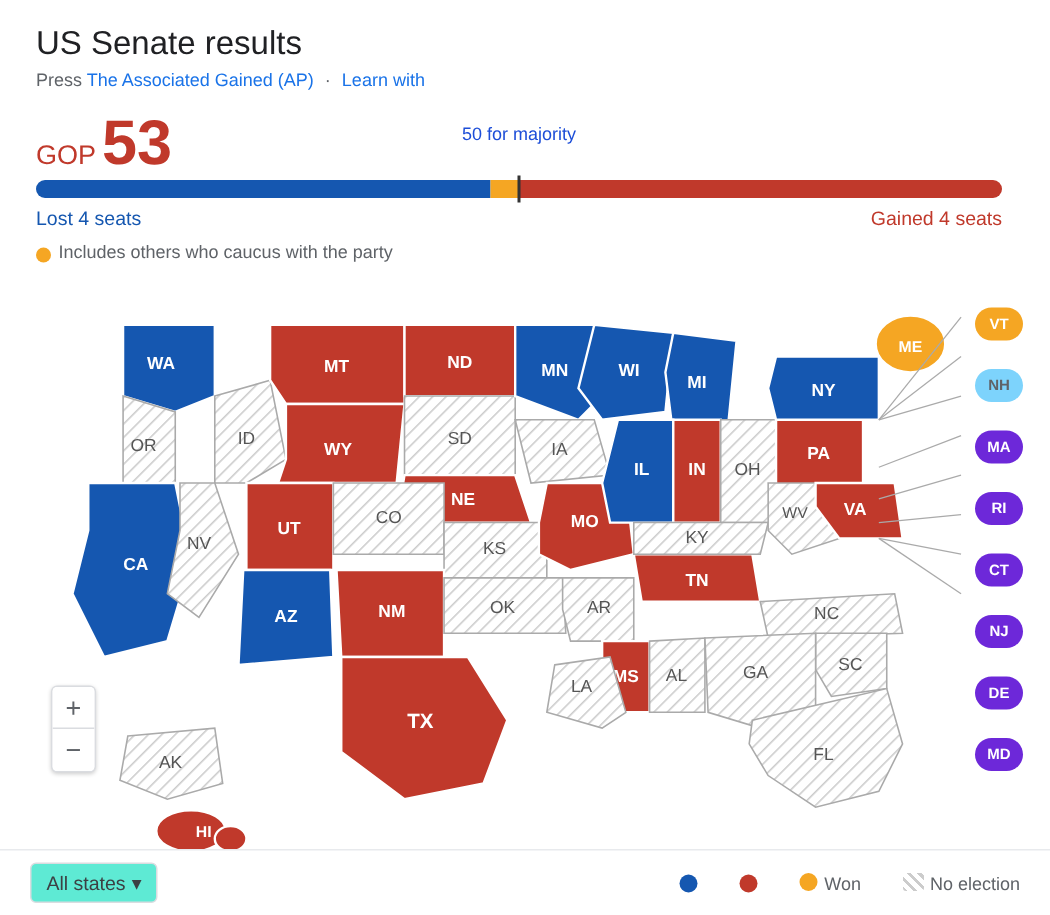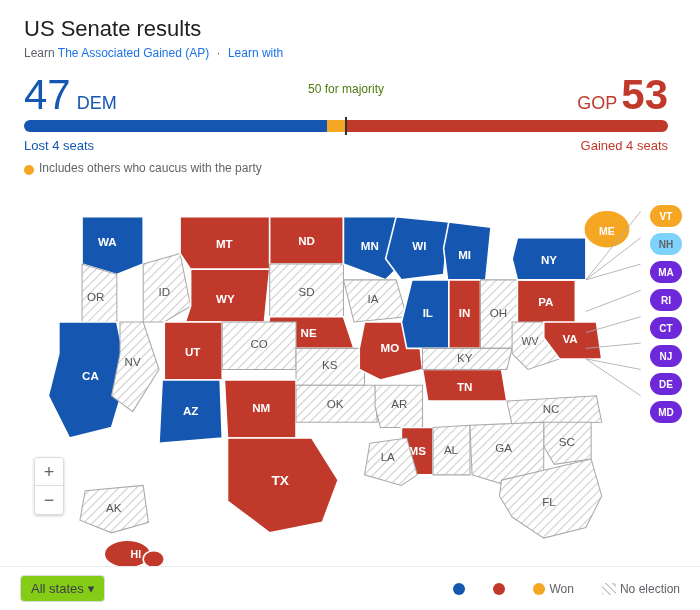--- a/index.html
+++ b/index.html
@@ -60,21 +60,21 @@
       line-height: 1;
     }
     .dem-label {
       font-size: 18px;
       font-weight: 500;
       color: #1557b0;
     }
 
     .majority-label {
       font-size: 12px;
-      color: #4d7c0f;
+      color: #1d4ed8;
       position: absolute;
       left: 50%;
       transform: translateX(-50%);
       top: 8px;
       white-space: nowrap;
     }
 
     .gop-score {
       display: flex;
       align-items: baseline;
@@ -221,33 +221,33 @@
     .dropdown-btn {
       display: flex;
       align-items: center;
       gap: 4px;
       border: 1px solid #dadce0;
       border-radius: 4px;
       padding: 5px 10px;
       font-size: 13px;
       color: #3c4043;
       cursor: pointer;
-      background: #84cc16;
+      background: #5eead4;
     }
 
     .legend {
       display: flex;
       align-items: center;
       gap: 12px;
       font-size: 12px;
       color: #5f6368;
     }
     .legend-item {
       display: flex;
-      align-items: center;
+      align-items: flex-start;
       gap: 4px;
       padding-left: 16px;
     }
     .legend-dot {
       width: 12px;
       height: 12px;
       border-radius: 50%;
       display: inline-block;
     }
     .legend-stripe {
@@ -264,21 +264,21 @@
       display: inline-block;
     }
 
     
     .ne-bubbles {
       position: absolute;
       right: 2px;
       top: 20px;
       display: flex;
       flex-direction: column;
-      gap: 6px;
+      gap: 19px;
     }
     .state-bubble {
       width: 32px;
       height: 22px;
       border-radius: 11px;
       display: flex;
       align-items: center;
       justify-content: center;
       font-size: 10px;
       font-weight: 700;
@@ -286,31 +286,27 @@
     }
     .bubble-dem { background: #6d28d9; }
     .bubble-other { background: #f5a623; }
   </style>
 </head>
 <body>
 
 <div class="container">
   <div class="title">US Senate results</div>
   <div class="source-line">
-    <span>Learn </span><a href="#">The Associated Gained (AP)</a>
+    <span>Press </span><a href="#">The Associated Gained (AP)</a>
     <span class="source-dot">·</span>
     <a href="#">Learn with</a>
   </div>
 
   <div class="score-section">
     <div class="score-row">
-      <div class="dem-score">
-        <span class="dem-number">47</span>
-        <span class="dem-label">DEM</span>
-      </div>
       <div class="majority-label">50 for majority</div>
       <div class="gop-score">
         <span class="gop-label">GOP</span>
         <span class="gop-number">53</span>
       </div>
     </div>
 
     <div class="bar-wrapper">
       <div class="bar-dem" style="width: 47%"></div>
       <div class="bar-other" style="width: 3%"></div>

